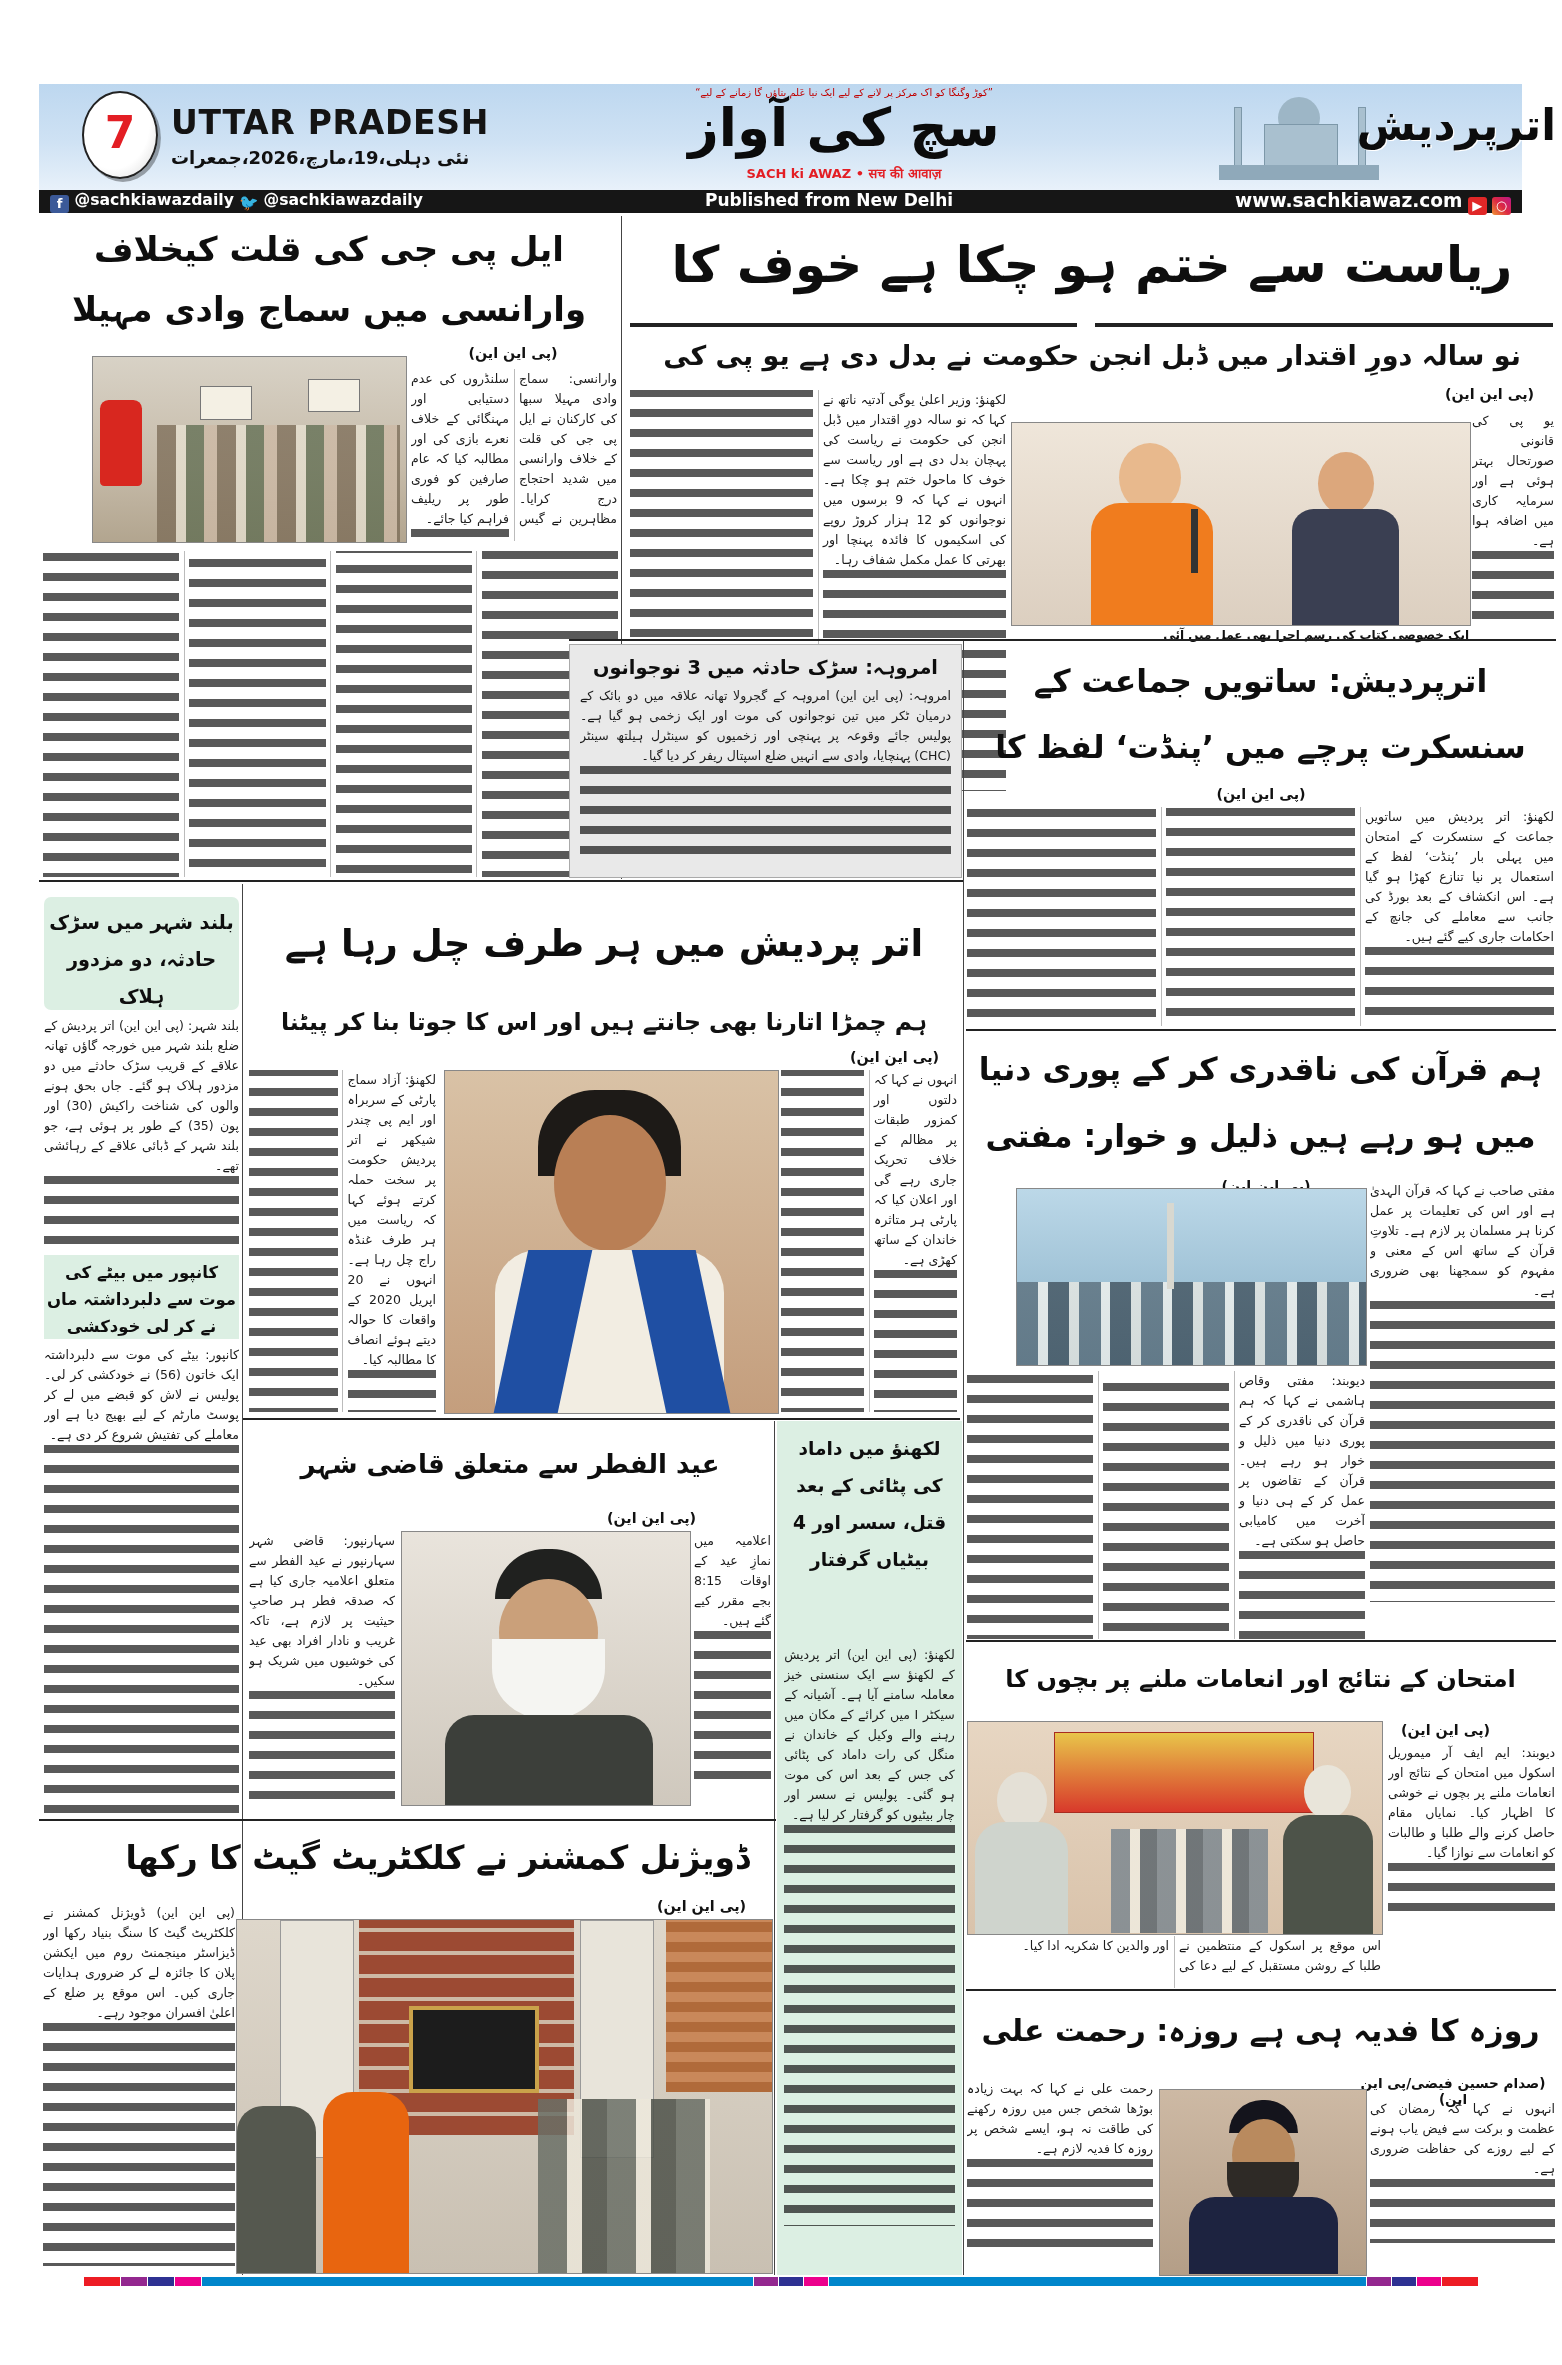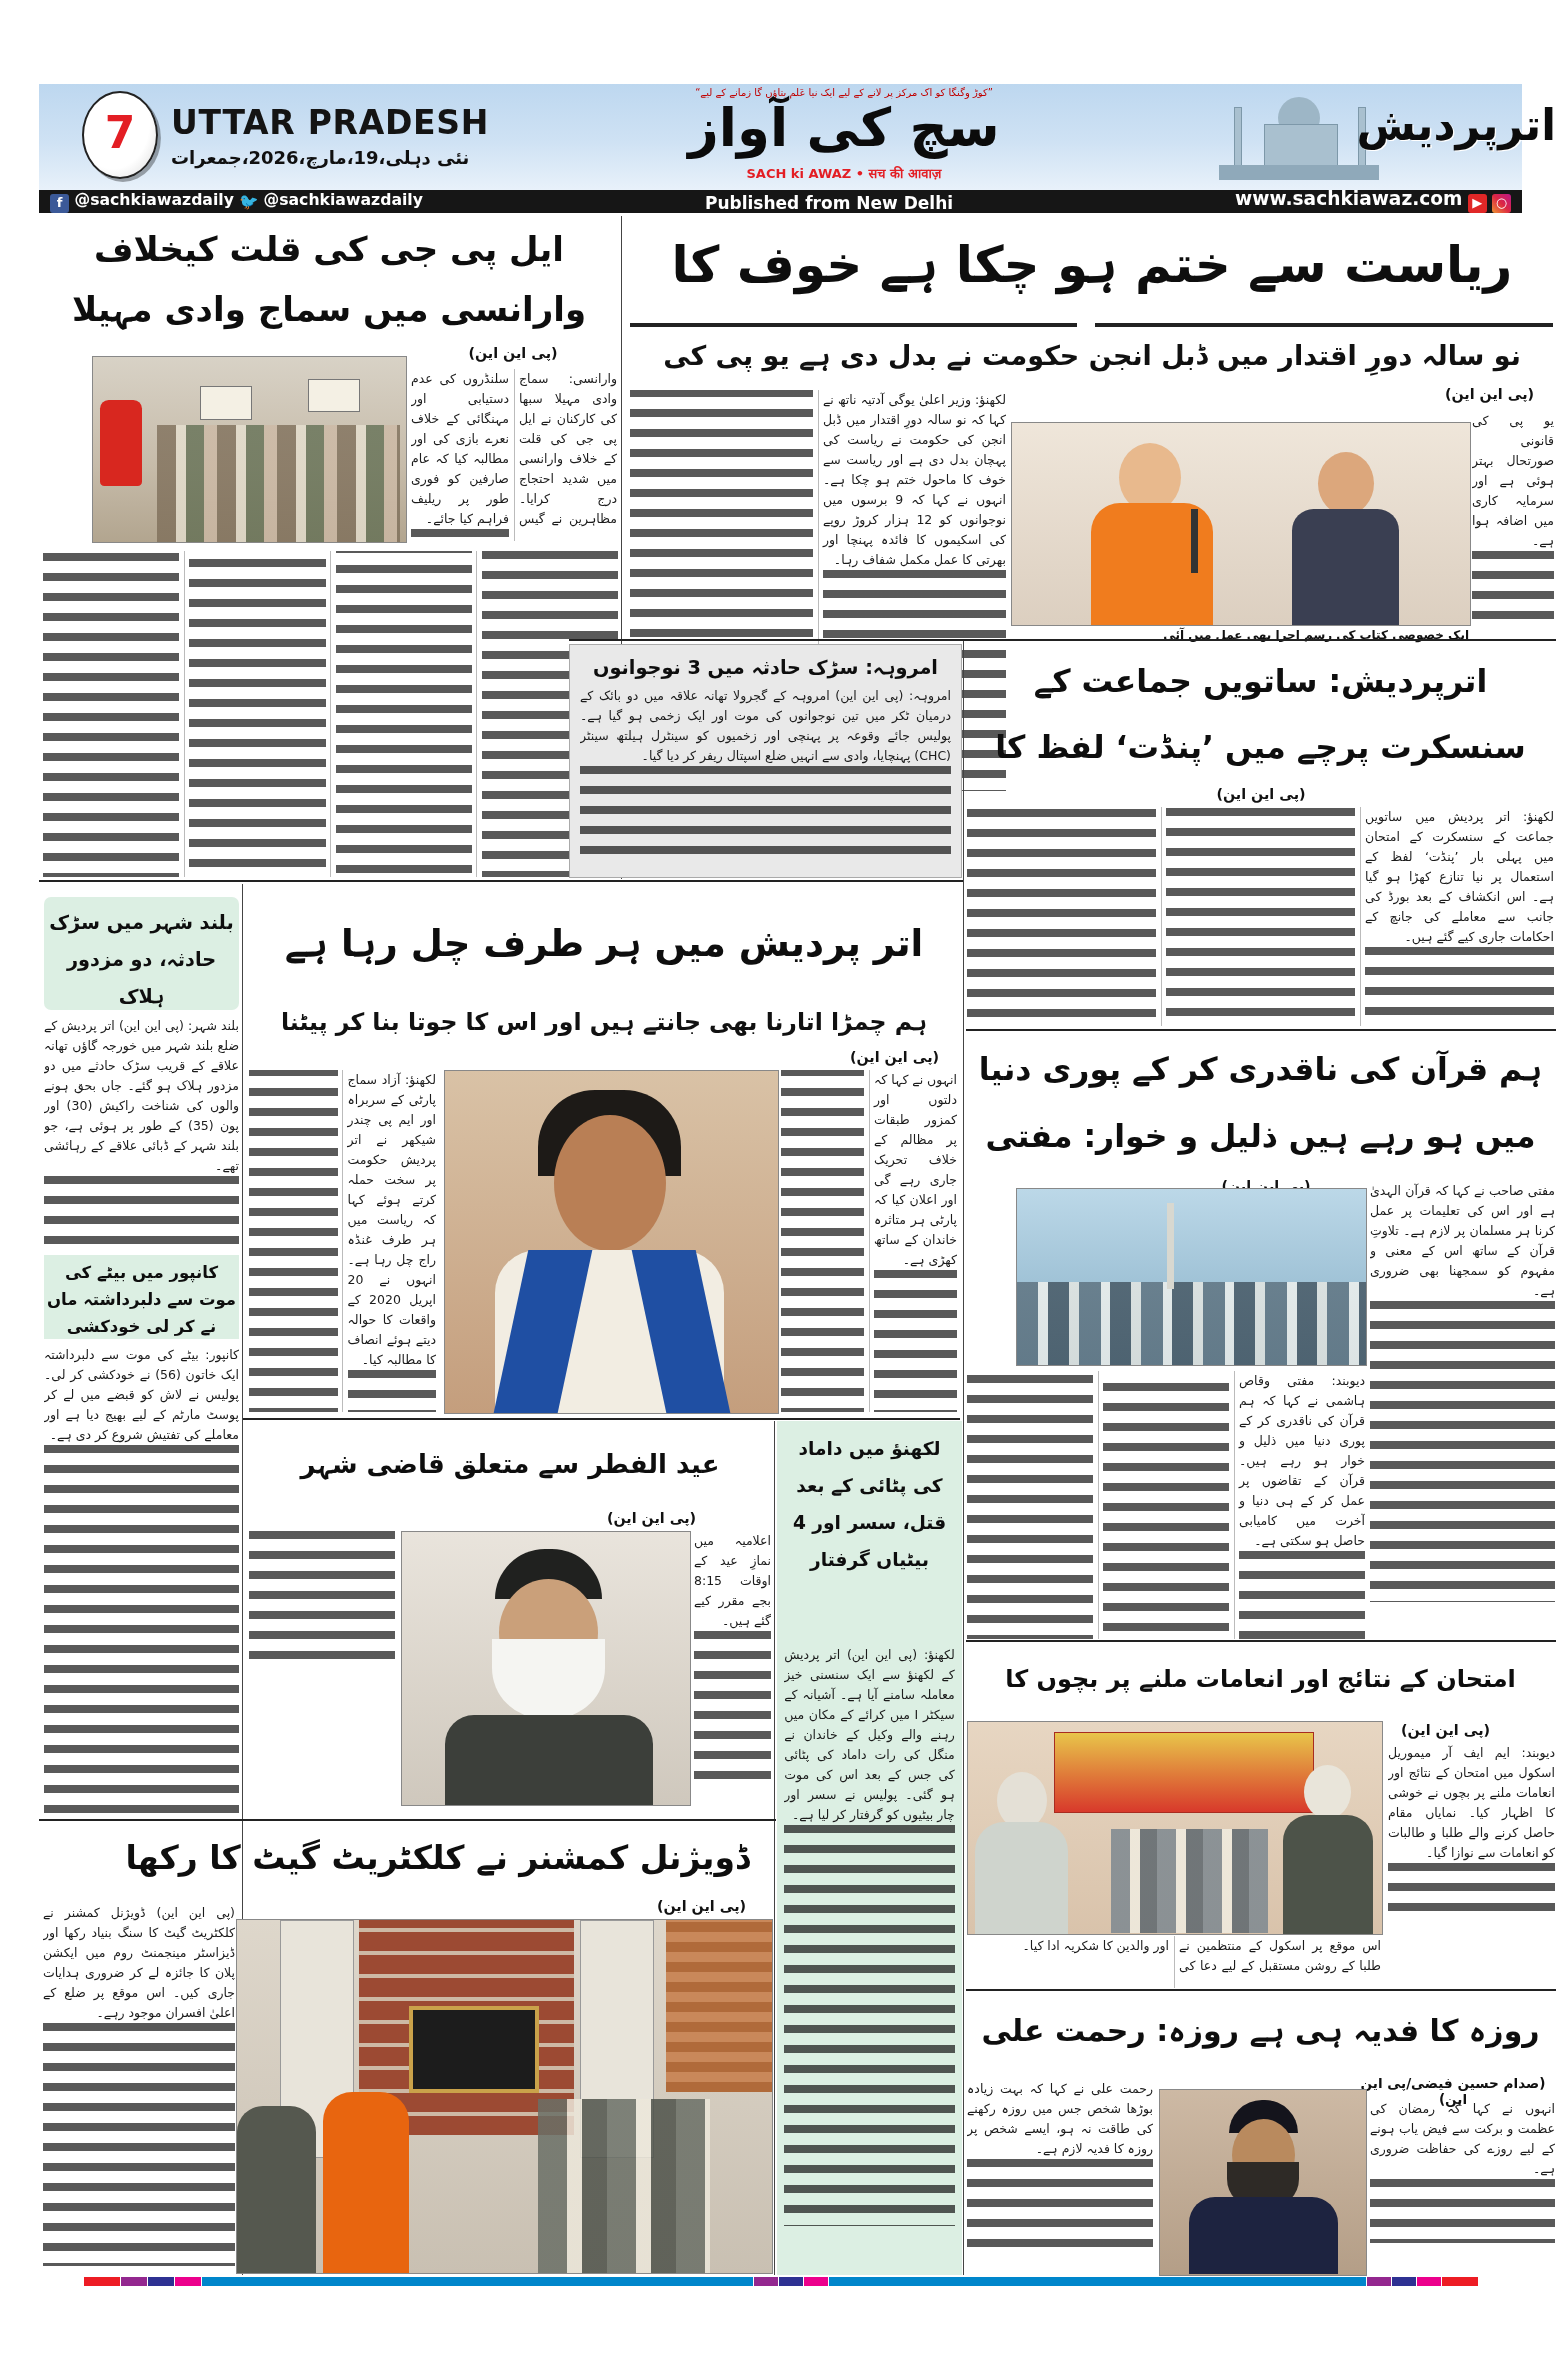--- a/index.html
+++ b/index.html
@@ -1,21 +1,21 @@
 <!DOCTYPE html>
 <html style="font-size:11.4px"><head>
 <meta charset="utf-8">
 <style>
   html,body{margin:0;padding:0;background:#ffffff;}
   #sheet{position:relative;width:1562px;height:2366px;background:#fff;
          font-family:"DejaVu Sans",sans-serif;}
   .abs{position:absolute;}
   
   #mast{background:linear-gradient(180deg,#bdd7ef 0%,#cfe2f4 55%,#e8f1fa 100%);}
-  #blackbar{background:#161616;color:#fff;display:flex;align-items:flex-end;
+  #blackbar{background:#161616;color:#fff;display:flex;align-items:flex-start;
             justify-content:space-between;font-weight:bold;font-size:15.7px;}
   .sq-icon{display:inline-block;width:18.6px;height:18.6px;border-radius:2.9px;
            text-align:center;line-height:18.6px;font-size:13px;color:#fff;vertical-align:-2.9px;}
   
   .hl{font-weight:bold;text-align:center;direction:rtl;color:#0e0e0e;overflow:hidden;}
   .sub{font-weight:bold;text-align:center;direction:rtl;color:#111;overflow:hidden;}
   .byline{font-weight:bold;text-align:center;direction:rtl;font-size:14.3px;color:#111;}
   .body{direction:rtl;text-align:justify;font-size:12.5px;line-height:20px;color:#1c1c1c;
         overflow:hidden;column-gap:10px;column-rule:0.7px solid #bbb;}
   .snip{font-weight:500;}
@@ -156,21 +156,21 @@
   <div class="abs hr" style="left:243px;top:1418px;width:717px;height:2.1px;"></div>
   <div class="abs hl" style="left:249px;top:1428px;width:522px;height:77px;font-size:26px;line-height:72px;">عید الفطر سے متعلق قاضی شہر سہارنپور کا اعلامیہ جاری</div>
   <div class="abs byline" style="left:587px;top:1510px;width:129px;">(پی این این)</div>
   <div class="abs photo" style="left:401px;top:1531px;width:288px;height:273px;background:linear-gradient(180deg,#e9e4dc 0%,#cfc8bd 100%);">
     <div class="r" style="left:93px;top:17px;width:107px;height:50px;background:#20211f;border-radius:50px 50px 0 0;"></div>
     <div class="c" style="left:97px;top:47px;width:99px;height:107px;background:#caa07a;"></div>
     <div class="r" style="left:90px;top:107px;width:113px;height:79px;background:#f5f5f2;border-radius:0 0 50px 50px;"></div>
     <div class="r" style="left:43px;top:183px;width:208px;height:90px;background:#3c3f3a;border-radius:29px 29px 0 0;"></div>
   </div>
   <div class="abs body" style="left:249px;top:1531px;width:146px;height:279px;column-count:1;">
-    <span class="greek" style="height:129px;"></span>
+    <span class="snip">سہارنپور: قاضی شہر سہارنپور نے عید الفطر سے متعلق اعلامیہ جاری کیا ہے کہ صدقہ فطر ہر صاحبِ حیثیت پر لازم ہے، تاکہ غریب و نادار افراد بھی عید کی خوشیوں میں شریک ہو سکیں۔</span><span class="greek" style="height:129px;"></span>
   </div>
   <div class="abs body" style="left:694px;top:1531px;width:77px;height:279px;column-count:1;">
     <span class="snip">اعلامیہ میں نمازِ عید کے اوقات 8:15 بجے مقرر کیے گئے ہیں۔</span><span class="greek" style="height:157px;"></span>
   </div>
 
   <div class="abs vr" style="left:774px;top:1421px;height:854px;"></div>
   <div class="abs greenbox" style="left:777px;top:1421px;width:185px;height:854px;box-sizing:border-box;padding:8.6px 7.2px;">
     <div class="hl" style="font-size:18.6px;line-height:37px;height:187px;">لکھنؤ میں داماد کی پٹائی کے بعد قتل، سسر اور 4 بیٹیاں گرفتار</div>
     <div class="body" style="height:630px;column-count:1;column-rule:none;margin-top:28px;">
       <span class="snip">لکھنؤ: (پی این این) اتر پردیش کے لکھنؤ سے ایک سنسنی خیز معاملہ سامنے آیا ہے۔ آشیانہ کے سیکٹر I میں کرائے کے مکان میں رہنے والے وکیل کے خاندان نے منگل کی رات داماد کی پٹائی کی جس کے بعد اس کی موت ہو گئی۔ پولیس نے سسر اور چار بیٹیوں کو گرفتار کر لیا ہے۔</span><span class="greek" style="height:401px;"></span>

